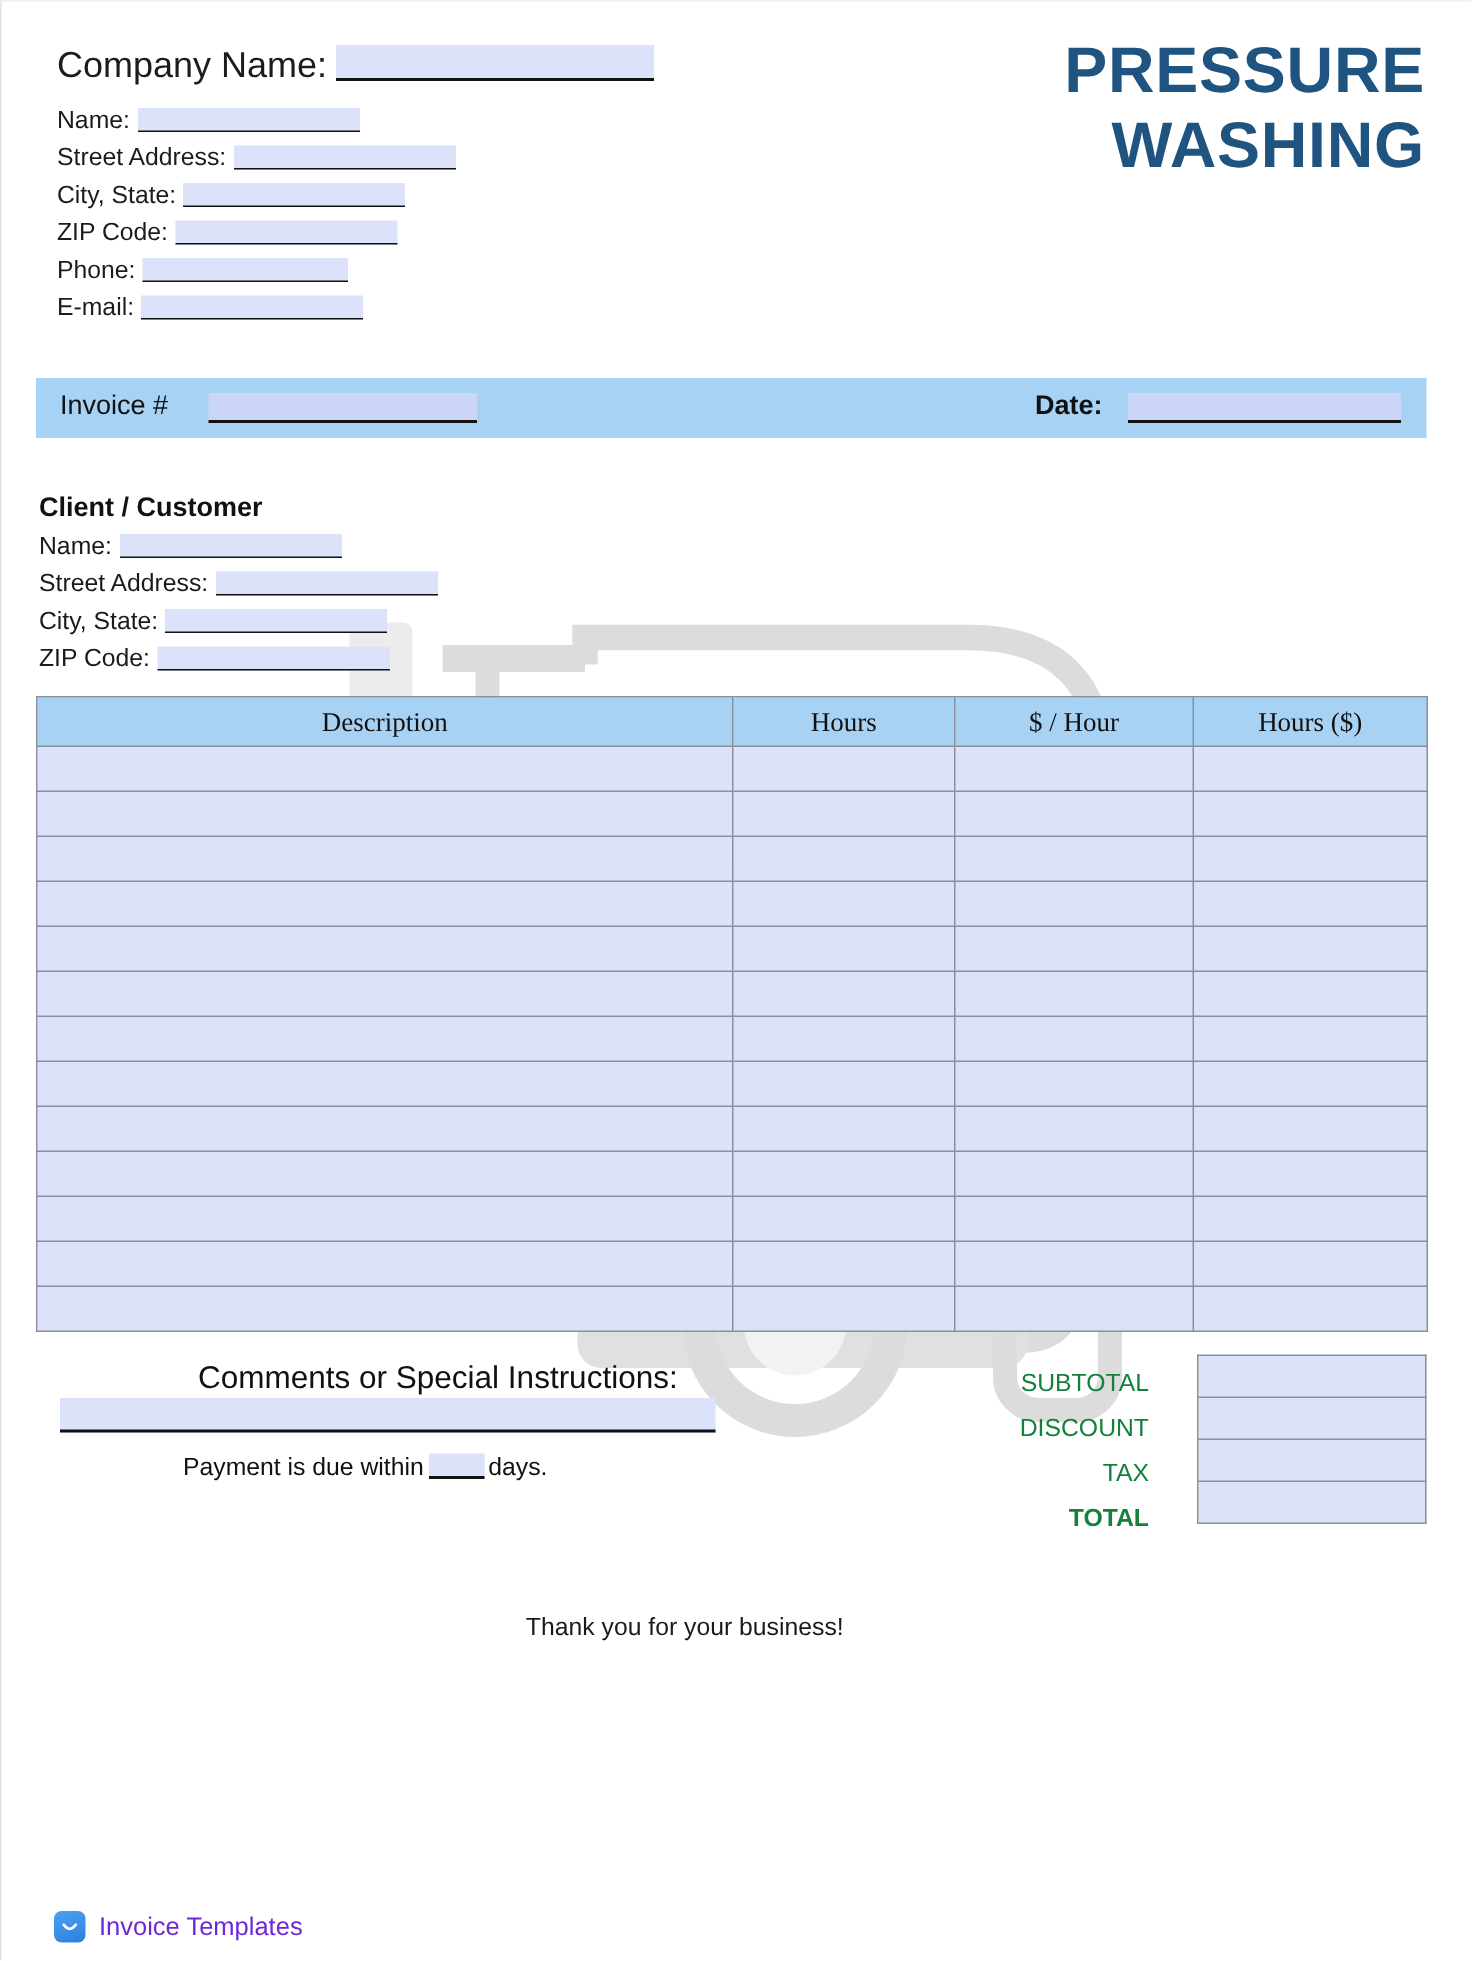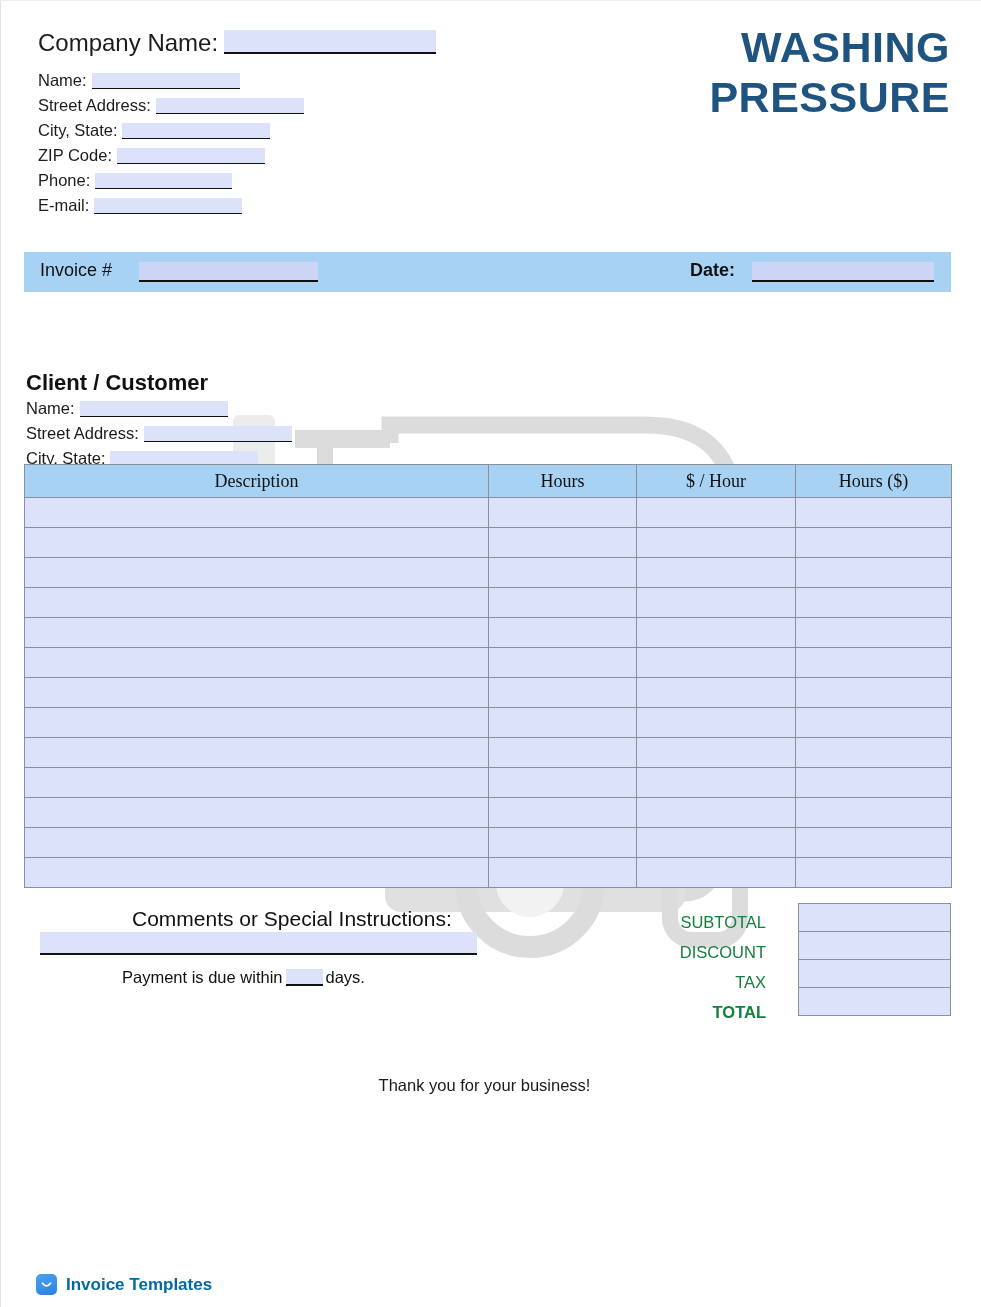--- a/index.html
+++ b/index.html
@@ -137,24 +137,23 @@
   #client-block {
     position: absolute;
     left: 26px;
     top: 326px;
     font-size: 16.5px;
     line-height: 25px;
     z-index: 2;
   }
   #client-block .client-heading {
     font-weight: bold;
-    font-size: 22px;
+    font-size: 18px;
     color: #111111;
     margin-bottom: 1px;
-    margin-top: 44px;
   }
   #client-block .row { white-space: nowrap; height: 25px; }
   #client-block .fill {
     height: 15px;
     position: relative;
     top: 3px;
     margin-left: 5px;
     border-bottom-width: 1.6px;
   }
 
@@ -264,21 +263,20 @@
   
   .thank-you {
     position: absolute;
     left: 0;
     top: 1076px;
     width: 913px;
     text-align: center;
     font-size: 16.5px;
     color: #1a1a1a;
     z-index: 2;
-    margin-left: 28px;
   }
 
   
   #brand {
     position: absolute;
     left: 36px;
     top: 1274px;
     display: flex;
     align-items: center;
     gap: 9px;
@@ -288,22 +286,21 @@
     width: 21px;
     height: 21px;
     border-radius: 5px;
     background: linear-gradient(160deg, #4aa3f0 0%, #2d7fe0 100%);
     display: flex;
     align-items: center;
     justify-content: center;
   }
   #brand .brand-text {
     font-size: 17px;
-    color: #0369a1;
-    font-weight: bold;
+    color: #6d28d9;
   }
 </style>
 </head>
 <body>
 
 <div id="page">
 
   <div class="page-edge-left"></div>
   <div class="page-edge-top"></div>
 
@@ -352,22 +349,22 @@
     </div>
     <div class="row">
       <span class="lbl">Phone:</span><span class="fill" style="width:137px"></span>
     </div>
     <div class="row">
       <span class="lbl">E-mail:</span><span class="fill" style="width:148px"></span>
     </div>
   </div>
 
   <div style="position:absolute; left:560px; top:22px; width:390px; text-align:right; z-index:2;">
+    <div style="font-size:43px; font-weight:bold; line-height:50px; color:#1f5480; letter-spacing:0.5px;">PRESSURE</div>
     <div style="font-size:43px; font-weight:bold; line-height:50px; color:#1f5480; letter-spacing:0.5px;">WASHING</div>
-    <div style="font-size:43px; font-weight:bold; line-height:50px; color:#1f5480; letter-spacing:0.5px;">PRESSURE</div>
   </div>
 
   <div id="invoice-bar">
     <span class="inv-label">Invoice #</span>
     <span class="inv-fill"></span>
     <span class="date-label">Date:</span>
     <span class="date-fill"></span>
   </div>
 
   <div id="client-block">

